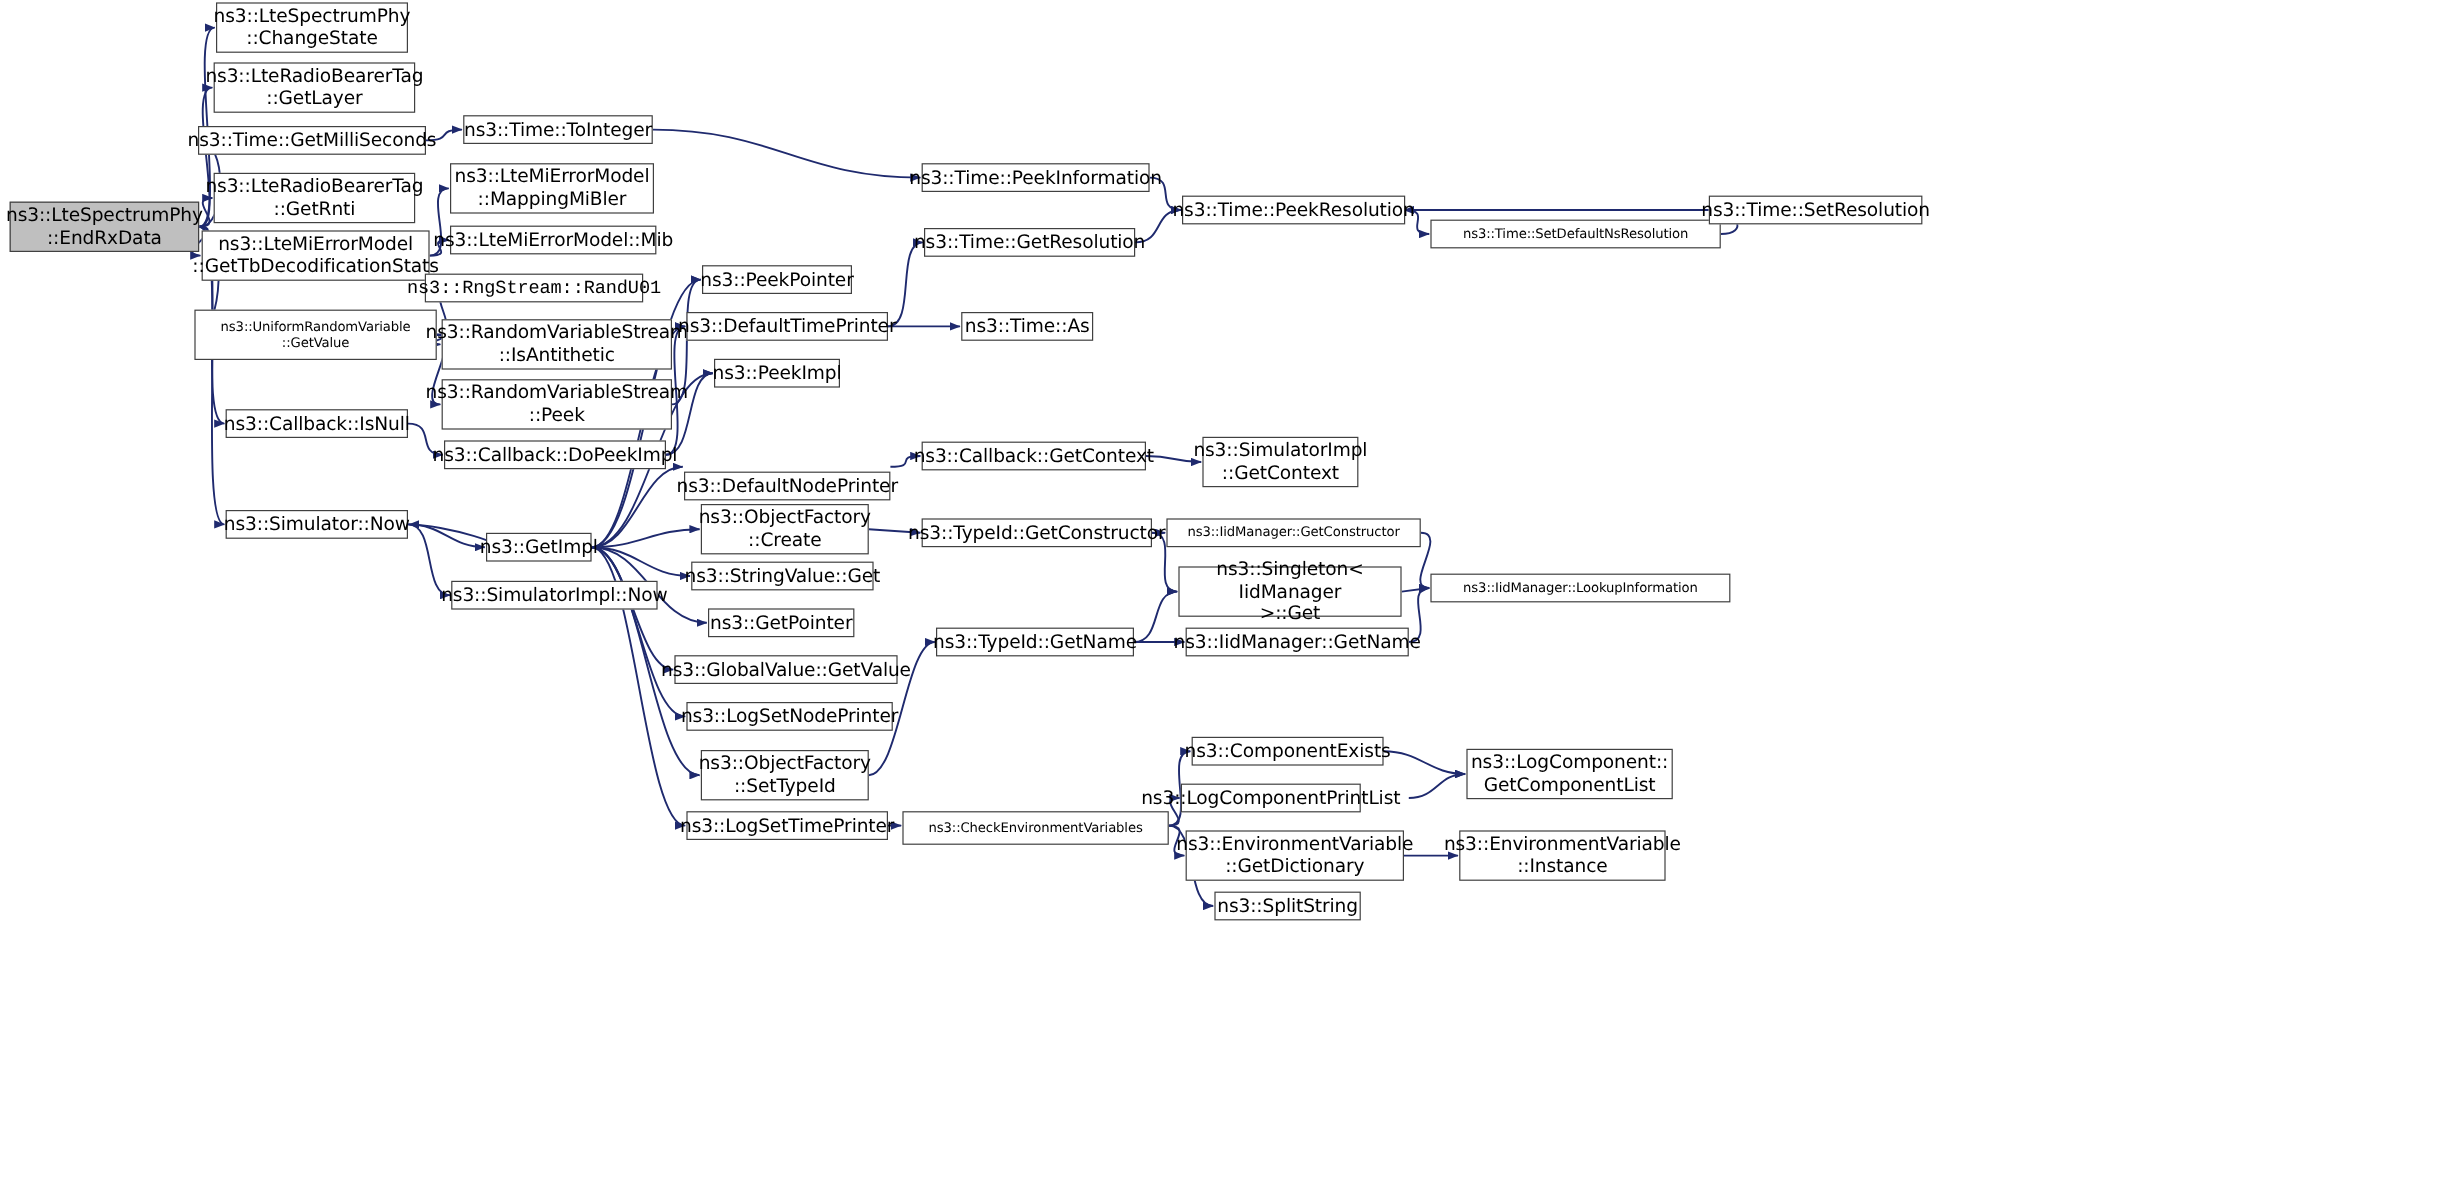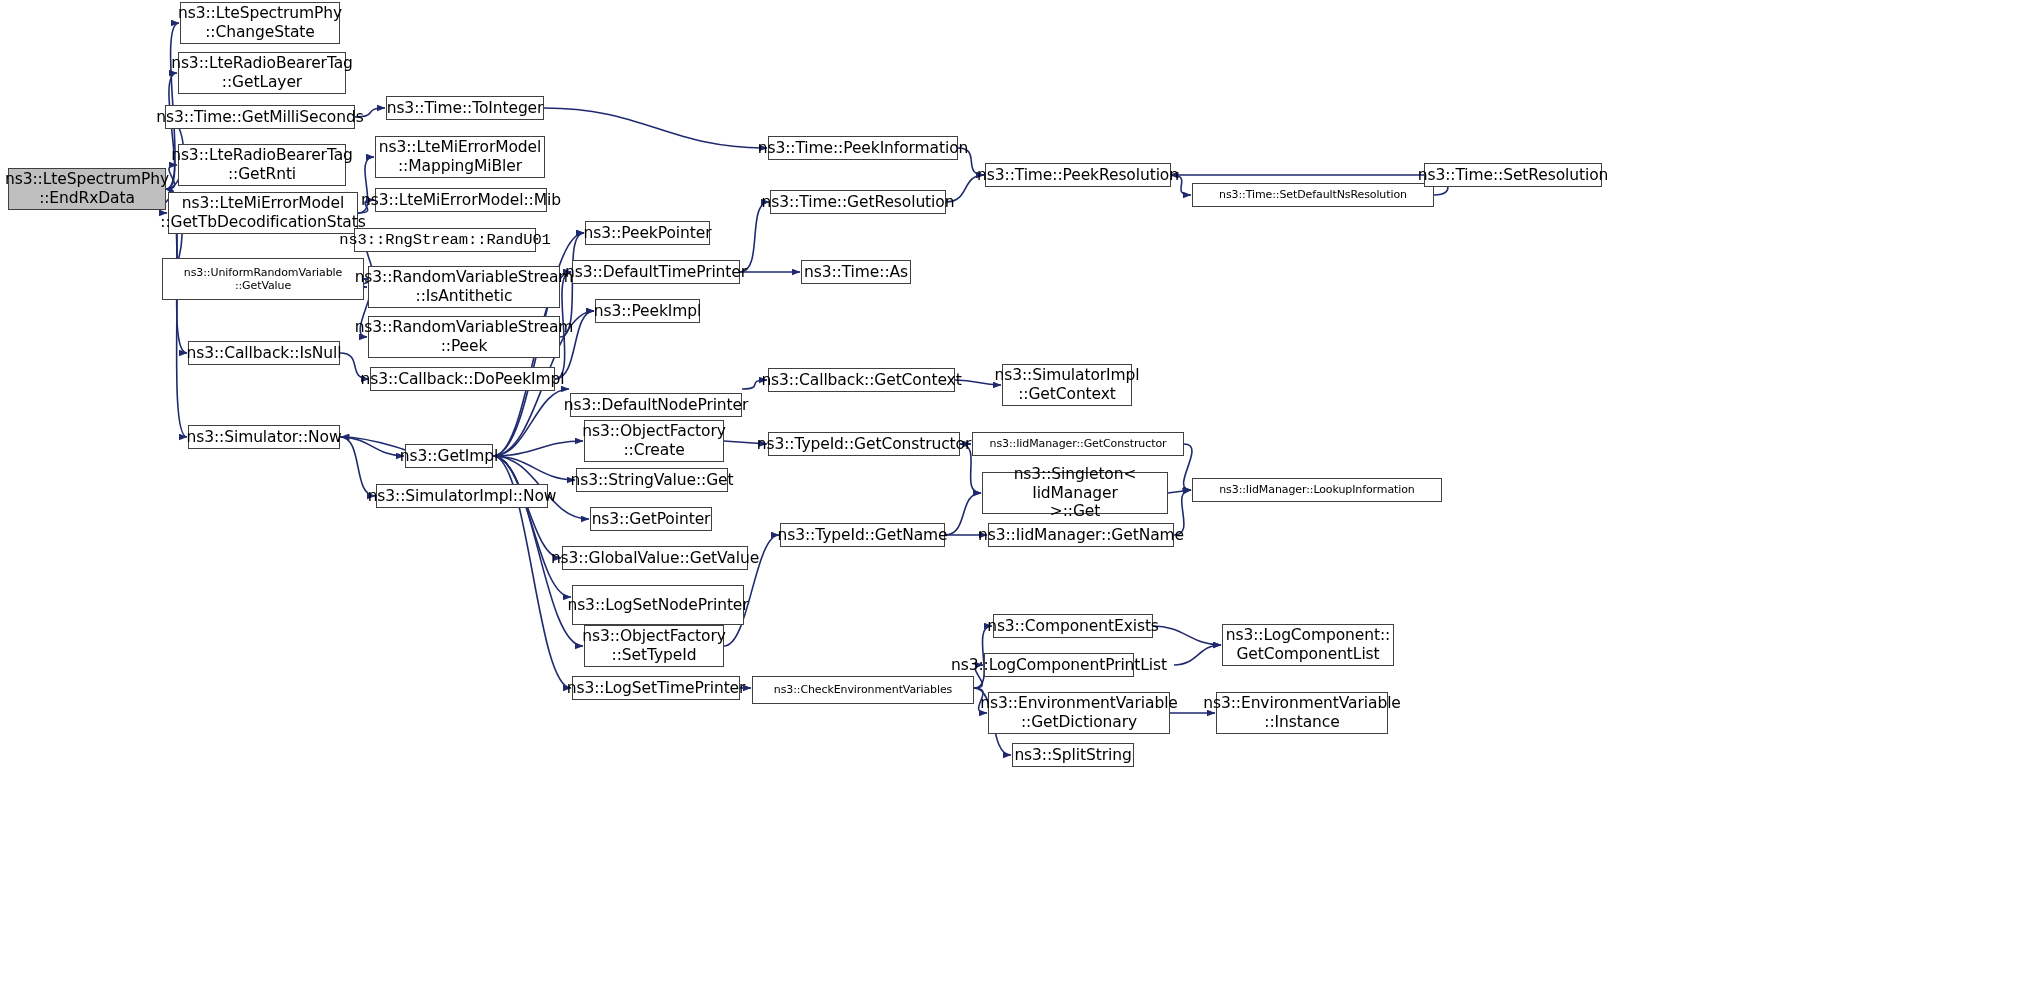--- a/index.html
+++ b/index.html
@@ -151,21 +151,21 @@
       <div class="gnode" style="left: 376px; top: 484px; width: 172px; height: 24px;">ns3::SimulatorImpl::Now</div>
       <div class="gnode" style="left: 585px; top: 221px; width: 125px; height: 24px;">ns3::PeekPointer</div>
       <div class="gnode" style="left: 572px; top: 260px; width: 168px; height: 24px;">ns3::DefaultTimePrinter</div>
       <div class="gnode" style="left: 595px; top: 299px; width: 105px; height: 24px;">ns3::PeekImpl</div>
       <div class="gnode" style="left: 570px; top: 393px; width: 172px; height: 24px;">ns3::DefaultNodePrinter</div>
       <div class="gnode" style="left: 584px; top: 420px; width: 140px; height: 42px;">ns3::ObjectFactory
 ::Create</div>
       <div class="gnode" style="left: 576px; top: 468px; width: 152px; height: 24px;">ns3::StringValue::Get</div>
       <div class="gnode" style="left: 590px; top: 507px; width: 122px; height: 24px;">ns3::GetPointer</div>
       <div class="gnode" style="left: 562px; top: 546px; width: 186px; height: 24px;">ns3::GlobalValue::GetValue</div>
-      <div class="gnode" style="left: 572px; top: 585px; width: 172px; height: 40px;">ns3::LogSetNodePrinter</div>
+      <div class="gnode" style="left: 572px; top: 585px; width: 172px; height: 24px;">ns3::LogSetNodePrinter</div>
       <div class="gnode" style="left: 584px; top: 625px; width: 140px; height: 42px;">ns3::ObjectFactory
 ::SetTypeId</div>
       <div class="gnode" style="left: 572px; top: 676px; width: 168px; height: 24px;">ns3::LogSetTimePrinter</div>
       <div class="gnode" style="left: 768px; top: 136px; width: 190px; height: 24px;">ns3::Time::PeekInformation</div>
       <div class="gnode" style="left: 770px; top: 190px; width: 176px; height: 24px;">ns3::Time::GetResolution</div>
       <div class="gnode" style="left: 801px; top: 260px; width: 110px; height: 24px;">ns3::Time::As</div>
       <div class="gnode" style="left: 768px; top: 368px; width: 187px; height: 24px;">ns3::Callback::GetContext</div>
       <div class="gnode" style="left: 768px; top: 432px; width: 192px; height: 24px;">ns3::TypeId::GetConstructor</div>
       <div class="gnode" style="left: 780px; top: 523px; width: 165px; height: 24px;">ns3::TypeId::GetName</div>
       <div class="gnode thin" style="left: 752px; top: 676px; width: 222px; height: 28px;">ns3::CheckEnvironmentVariables</div>

